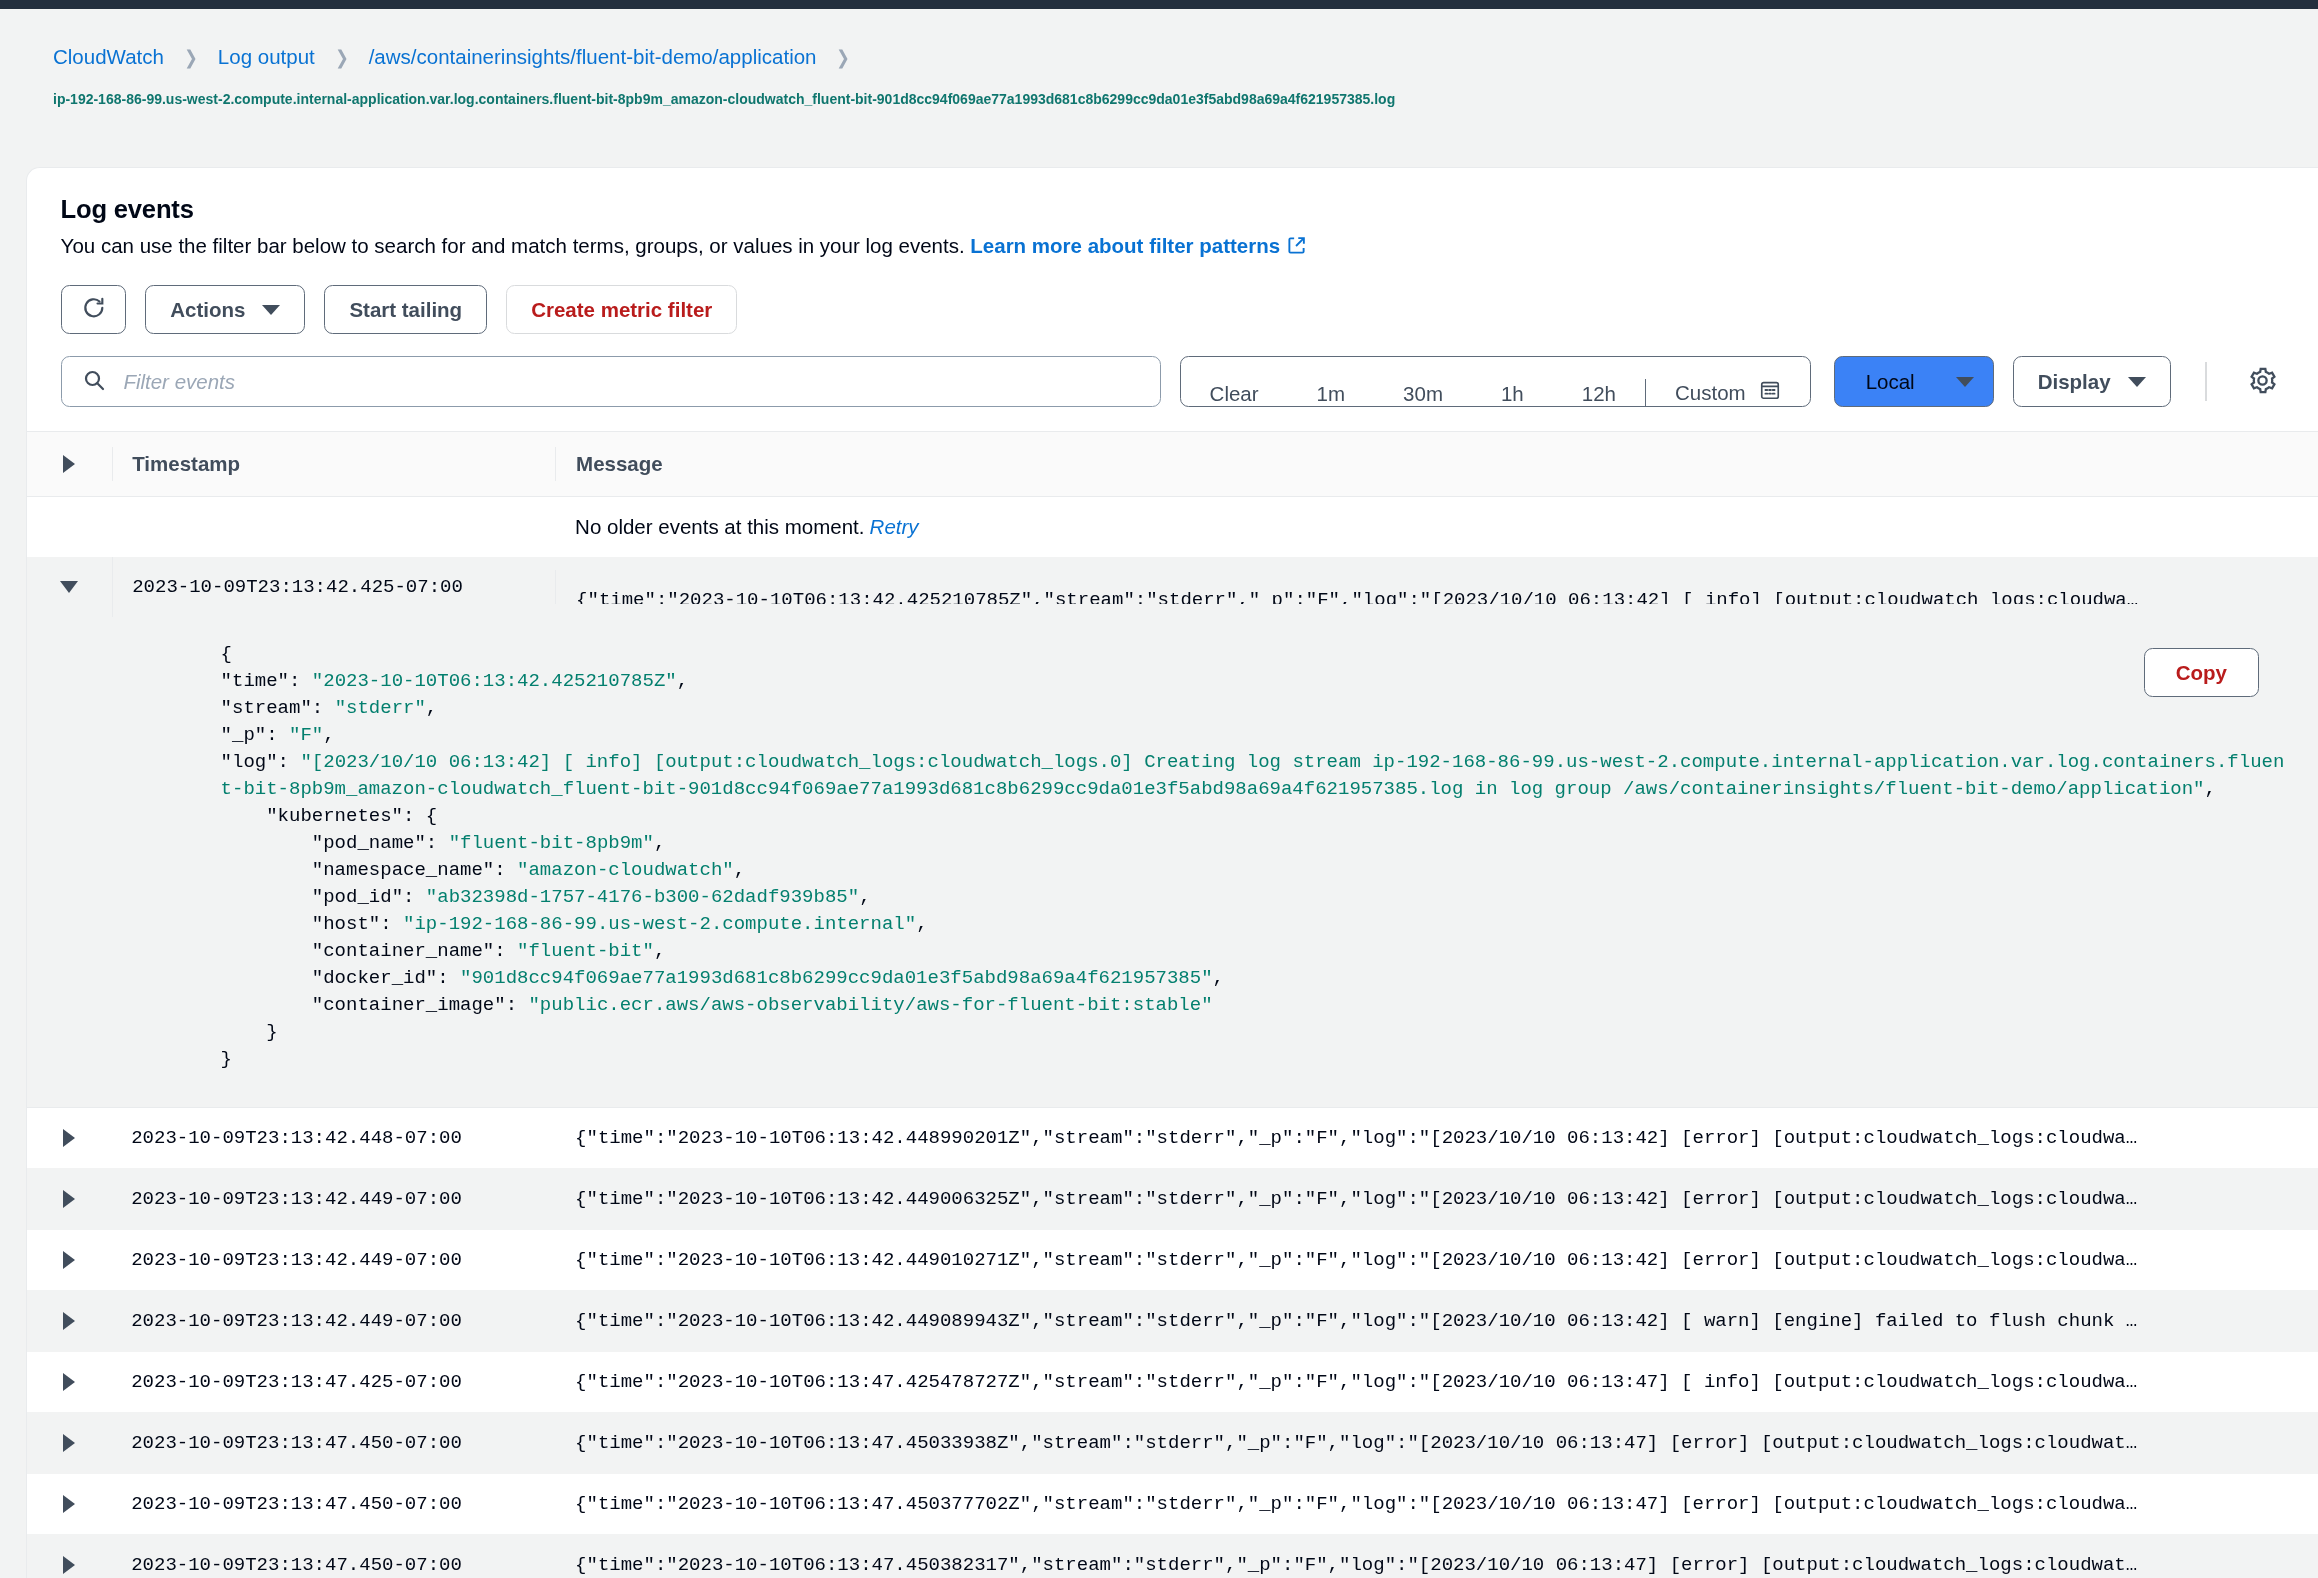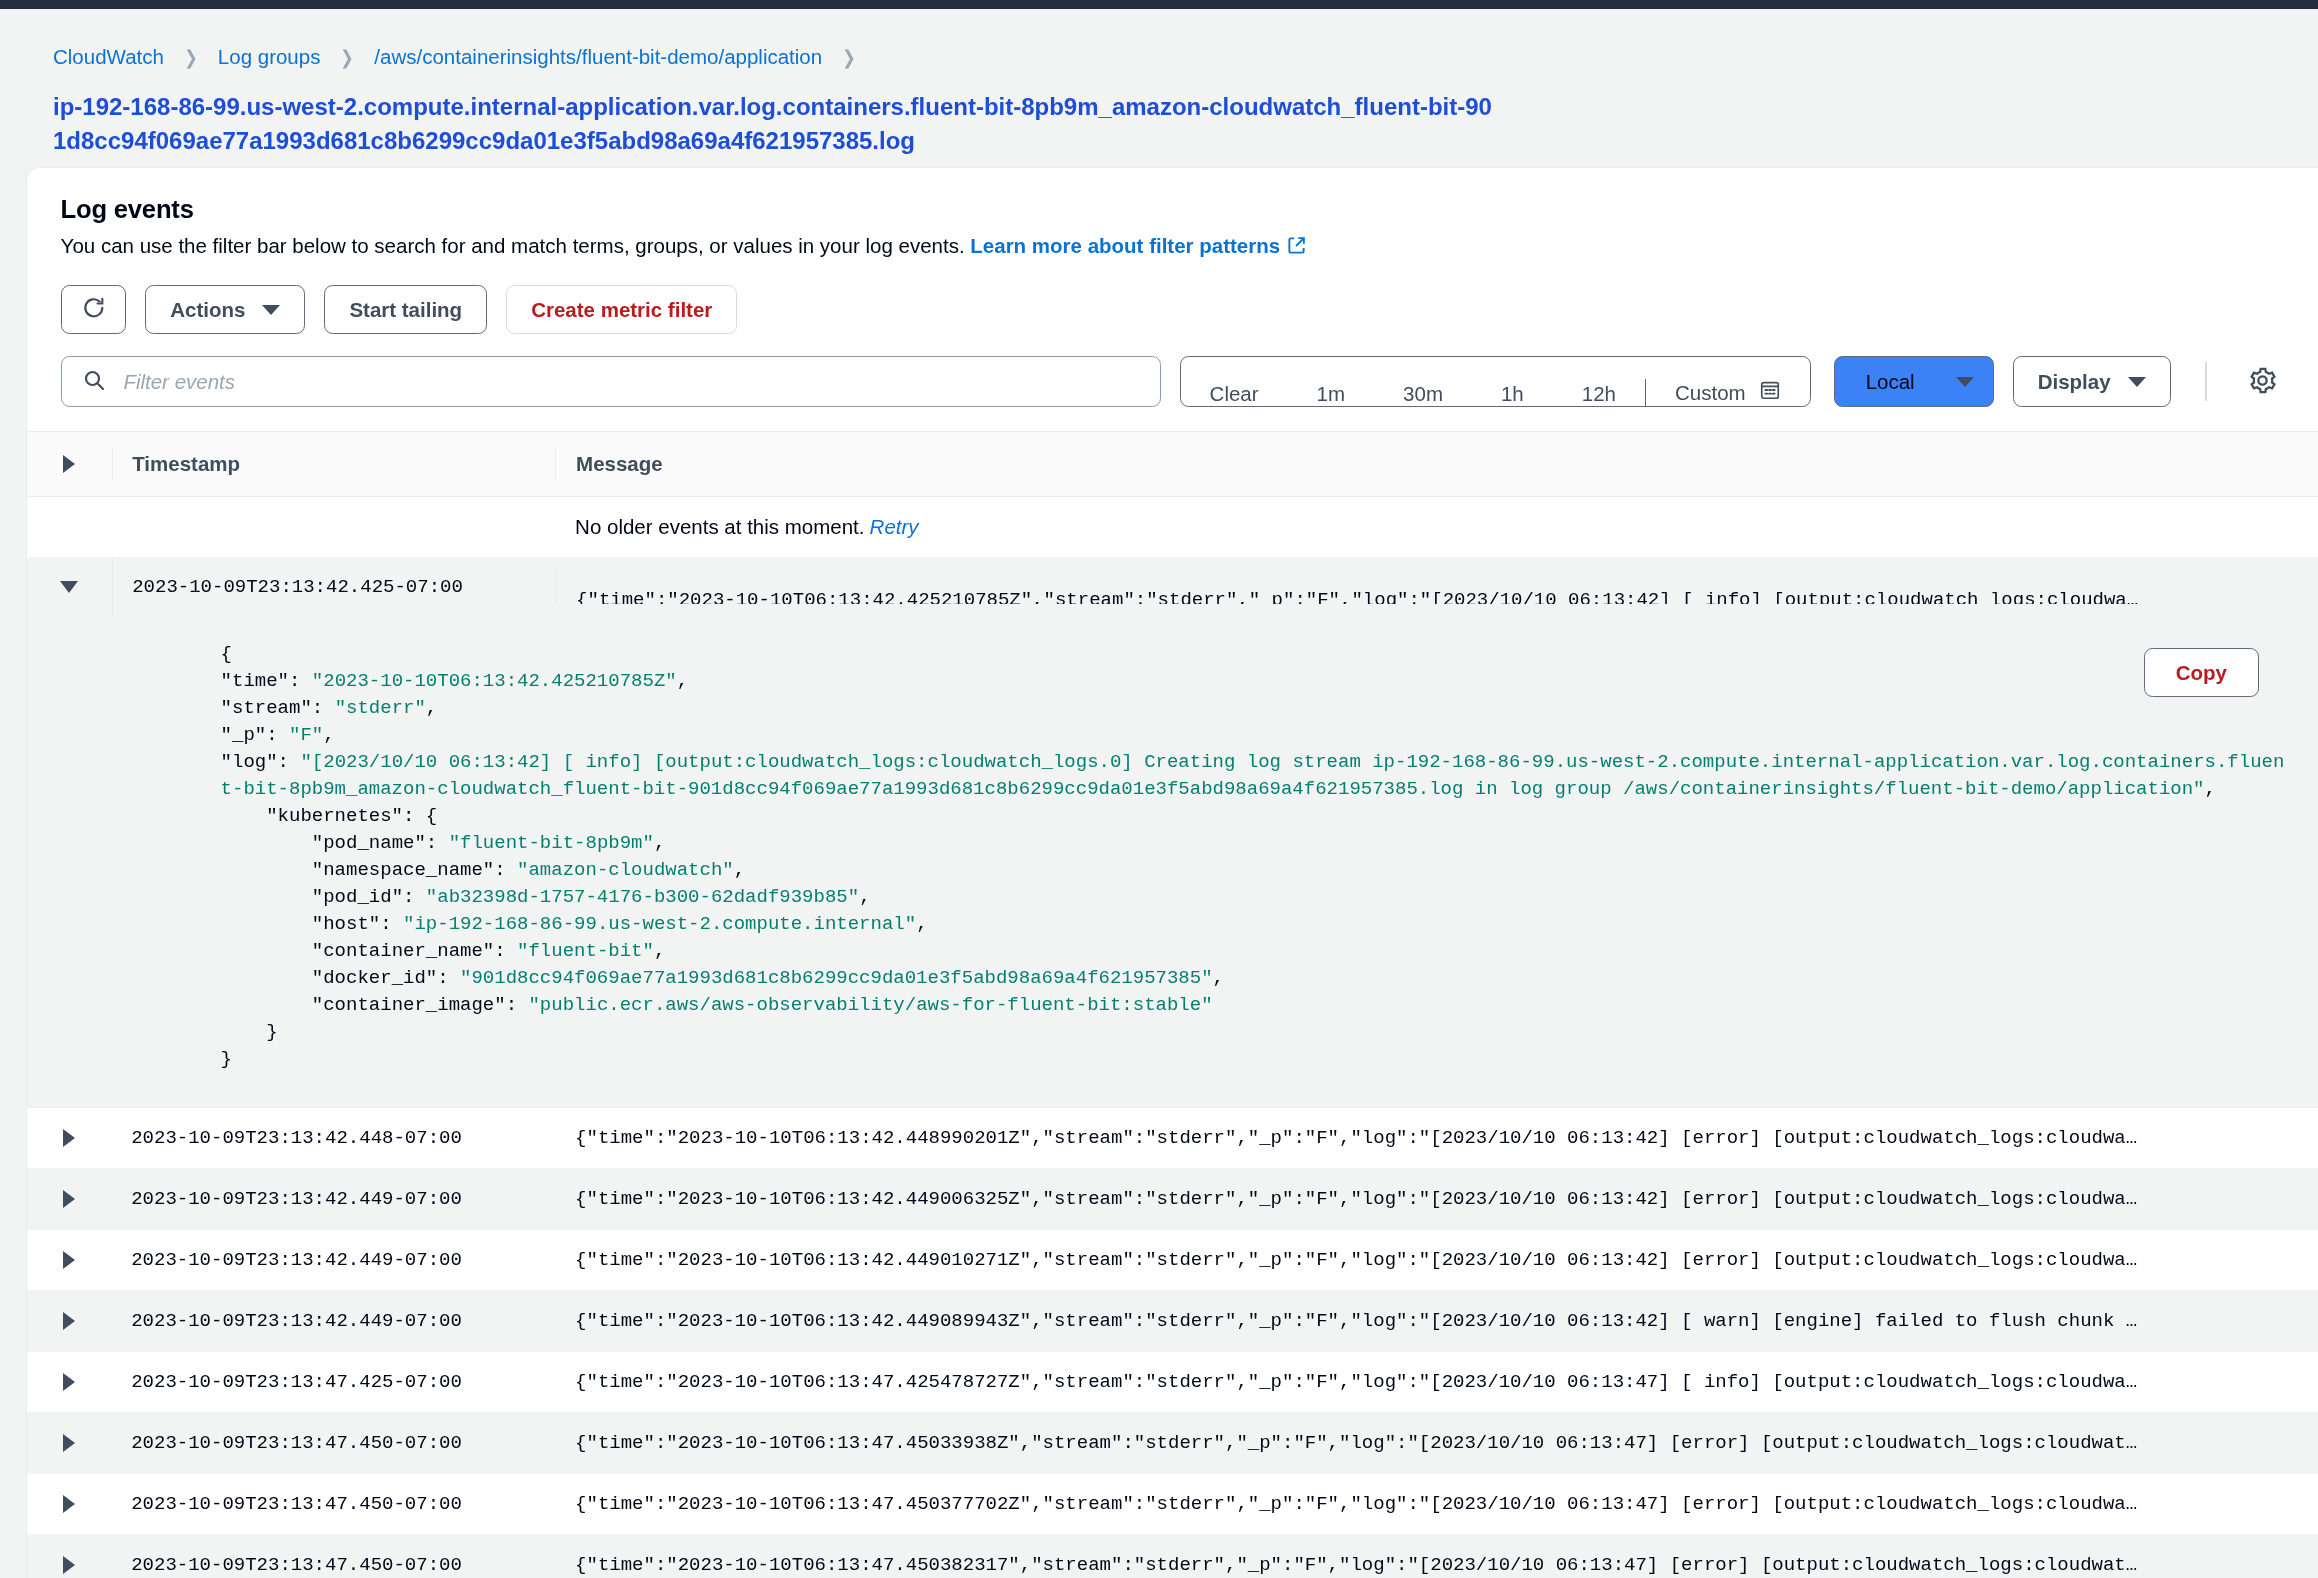--- a/index.html
+++ b/index.html
@@ -40,27 +40,27 @@
     white-space: nowrap;
   }
   .crumb-sep {
     color: #9ba7b6;
     margin: 0 19px;
     font-size: 19px;
     display: inline-block;
     transform: scaleX(0.85);
   }
   .crumb-current {
-    color: #1d4ed8;
+    color: #0f766e;
     font-weight: bold;
     width: 1441px;
     margin-top: 22px;
     line-height: 1.42;
     word-break: break-all;
-    font-size: 24px;
+    font-size: 14px;
   }
 
   
   .panel {
     position: absolute;
     top: 167px;
     left: 25.6px;
     right: 0;
     bottom: 0;
     background: #ffffff;
@@ -368,21 +368,21 @@
 </style>
 </head>
 <body>
 
 <div class="top-strip"></div>
 
 <div class="breadcrumb-wrap">
   <nav class="breadcrumb">
     <a class="crumb-link" href="#">CloudWatch</a>
     <span class="crumb-sep">❯</span>
-    <a class="crumb-link" href="#">Log groups</a>
+    <a class="crumb-link" href="#">Log output</a>
     <span class="crumb-sep">❯</span>
     <a class="crumb-link" href="#">/aws/containerinsights/fluent-bit-demo/application</a>
     <span class="crumb-sep">❯</span>
   </nav>
   <div class="crumb-current">ip-192-168-86-99.us-west-2.compute.internal-application.var.log.containers.fluent-bit-8pb9m_amazon-cloudwatch_fluent-bit-901d8cc94f069ae77a1993d681c8b6299cc9da01e3f5abd98a69a4f621957385.log</div>
 </div>
 
 <div class="panel">
 
   <div class="panel-head">

